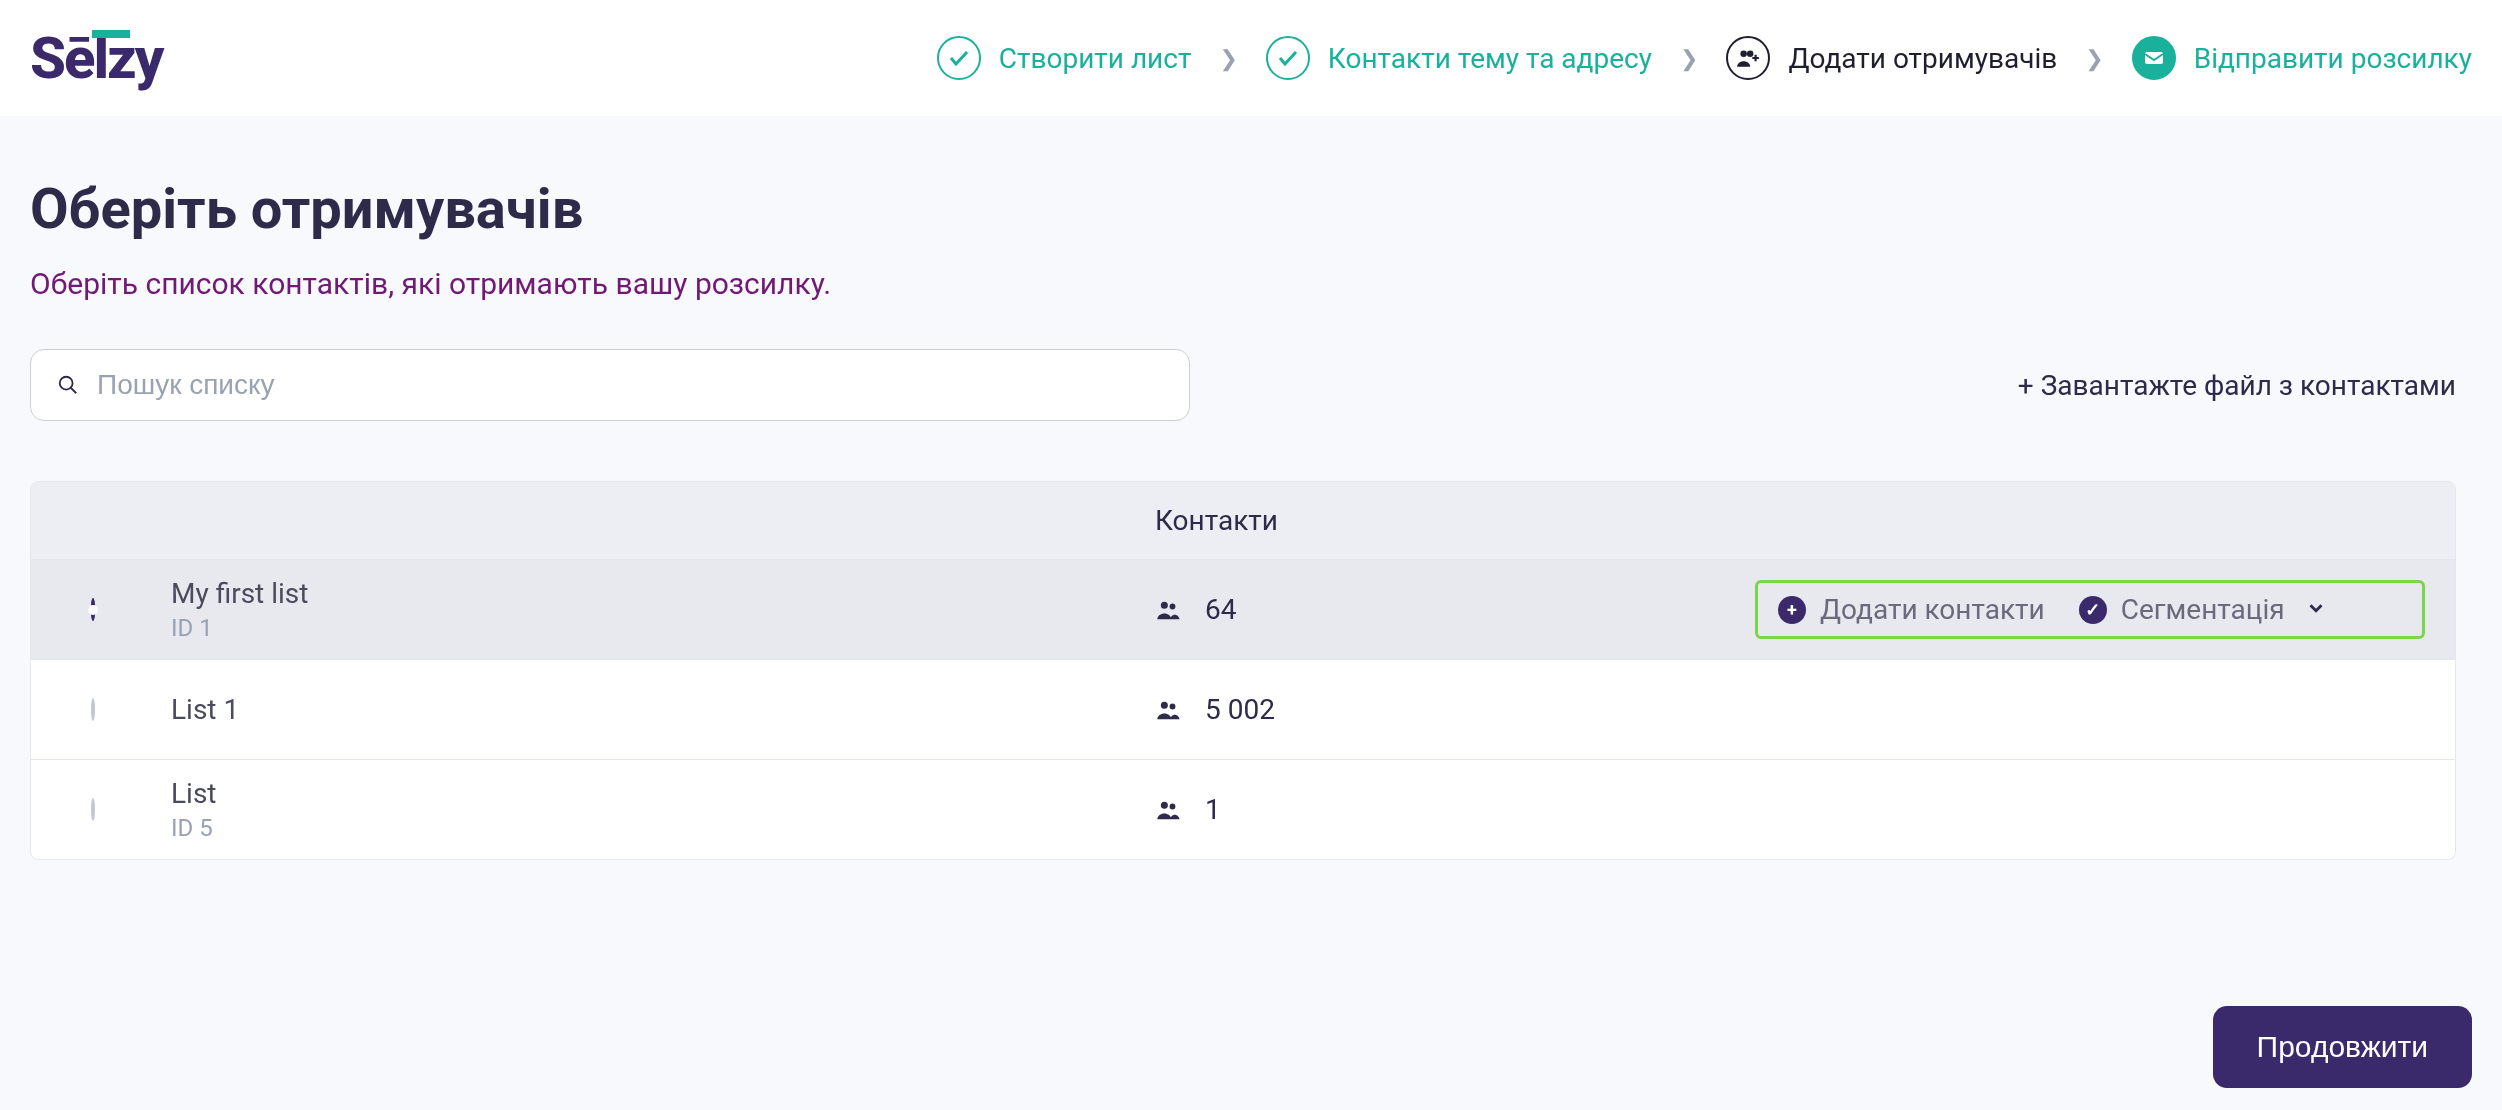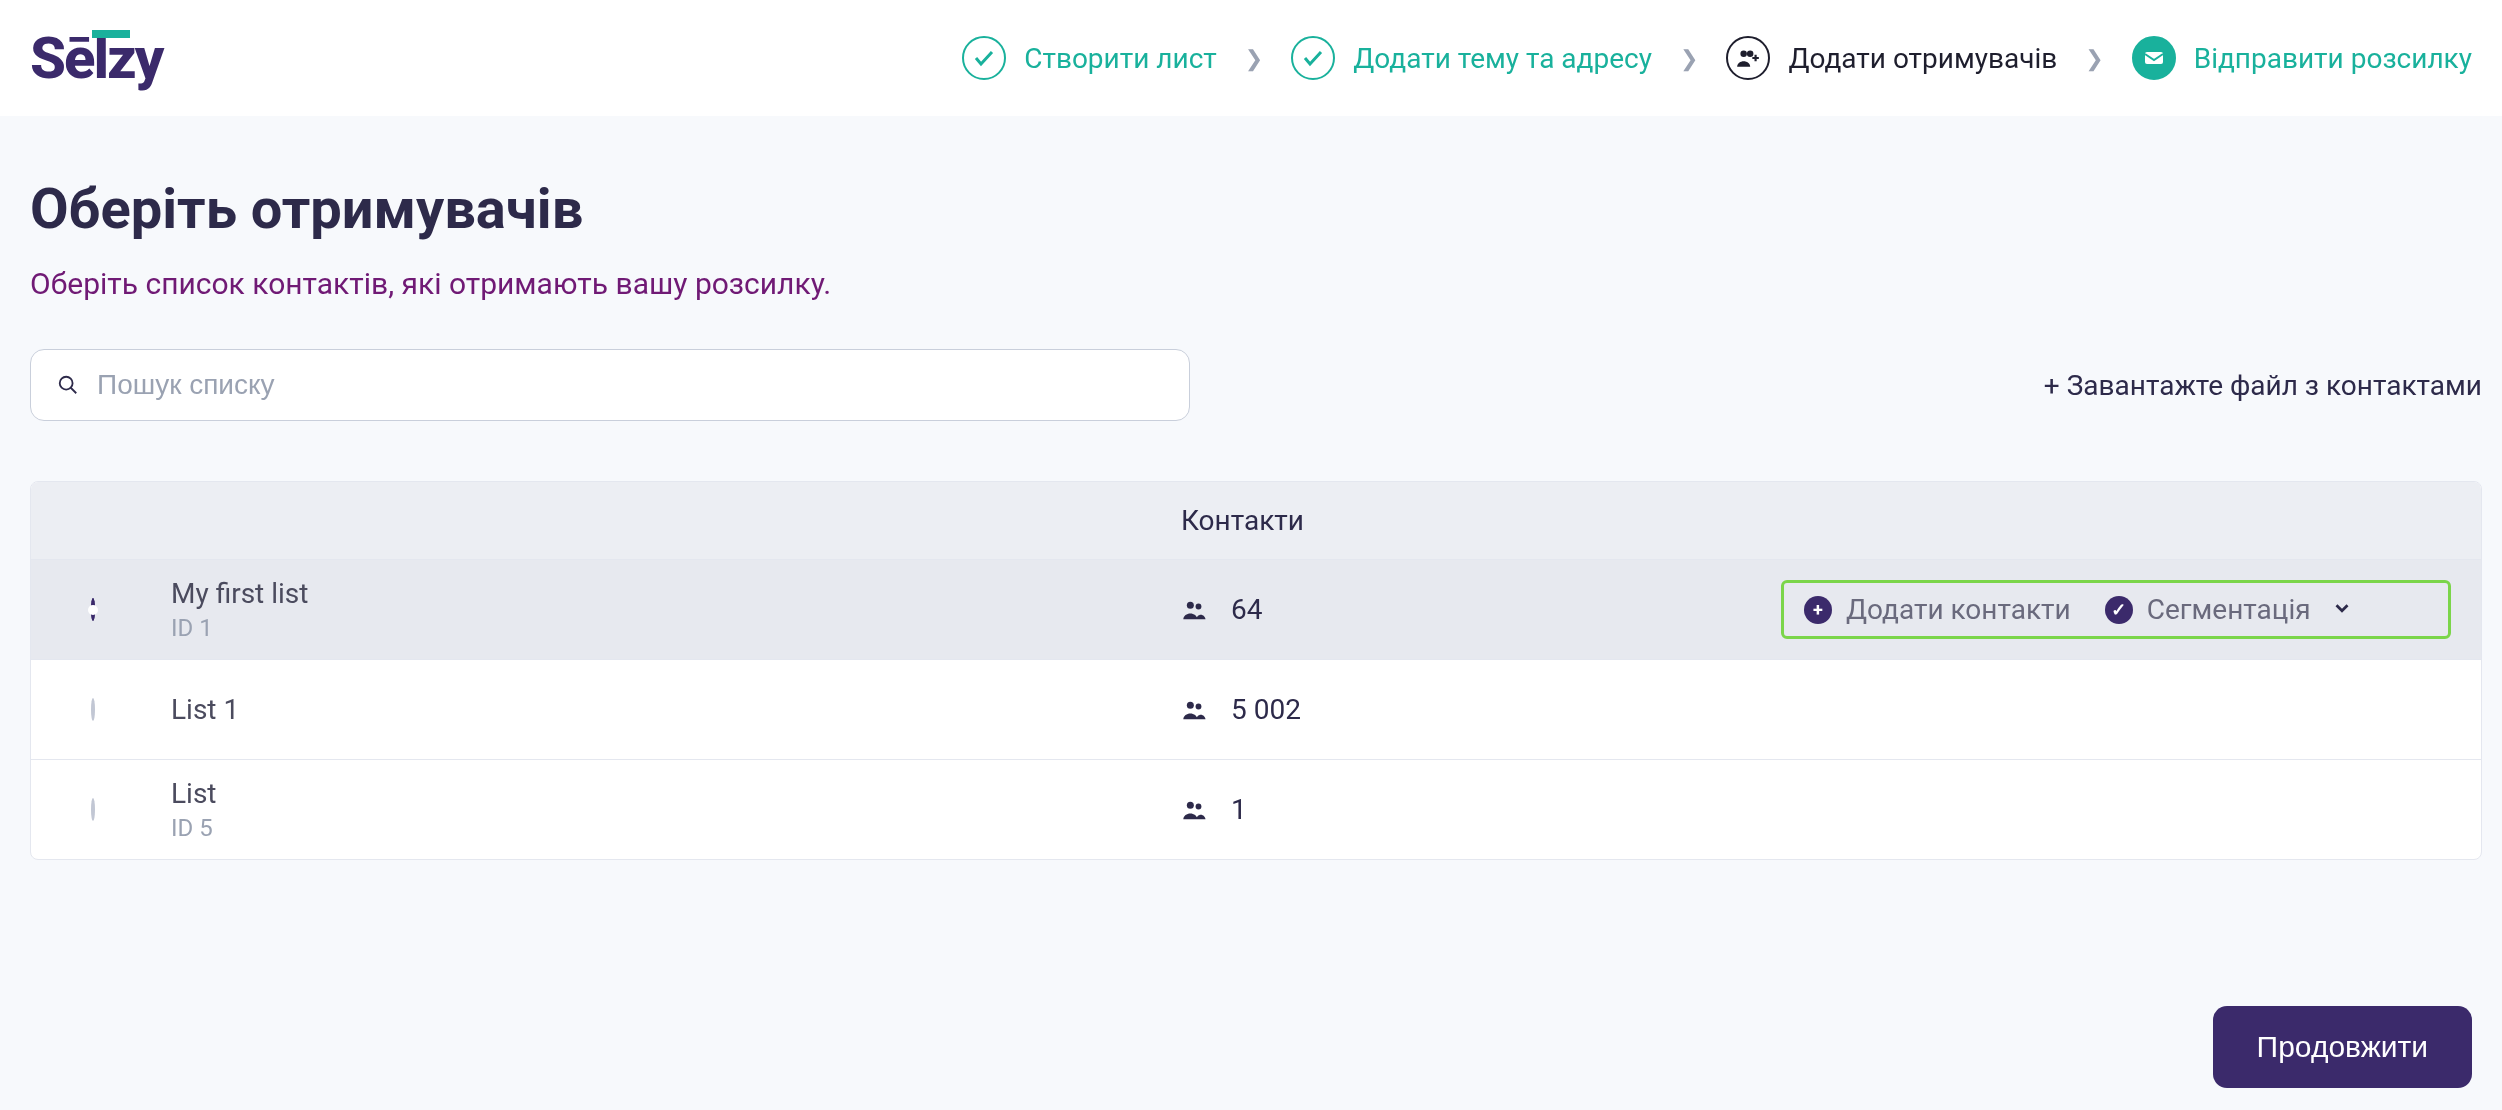--- a/index.html
+++ b/index.html
@@ -68,21 +68,21 @@
     border-color: #19b19c;
   }
   .step-label { color: #19b19c; }
   .step-label.current { color: #1e1e2d; }
   .chev {
     color: #9aa2b2;
     font-size: 22px;
   }
   
   .main {
-    padding: 60px 20px 40px 30px;
+    padding: 60px 46px 40px 30px;
   }
   h1 {
     font-size: 56px;
     font-weight: 700;
     color: #2d2a4a;
     margin-bottom: 24px;
   }
   .subtitle {
     font-size: 30px;
     color: #701a75;
@@ -240,21 +240,21 @@
       </span>
       <span class="step-label">Створити лист</span>
     </div>
     <span class="chev">❯</span>
     <div class="step">
       <span class="step-icon">
         <svg width="24" height="24" viewBox="0 0 24 24" fill="none" stroke="currentColor" stroke-width="3">
             <polyline points="4 12 9 18 20 6"></polyline>
           </svg>
       </span>
-      <span class="step-label">Додати тему та адресу</span>
+      <span class="step-label">Контакти тему та адресу</span>
     </div>
     <span class="chev">❯</span>
     <div class="step">
       <span class="step-icon current">
         <svg width="26" height="26" viewBox="0 0 24 24" fill="currentColor">
             <circle cx="8" cy="8" r="3"></circle>
             <circle cx="14" cy="8" r="3"></circle>
             <path d="M2 20c0-3 3-5 6-5s6 2 6 5"></path>
             <path d="M19 9v6M16 12h6" stroke="currentColor" stroke-width="2" fill="none"></path>
           </svg>

